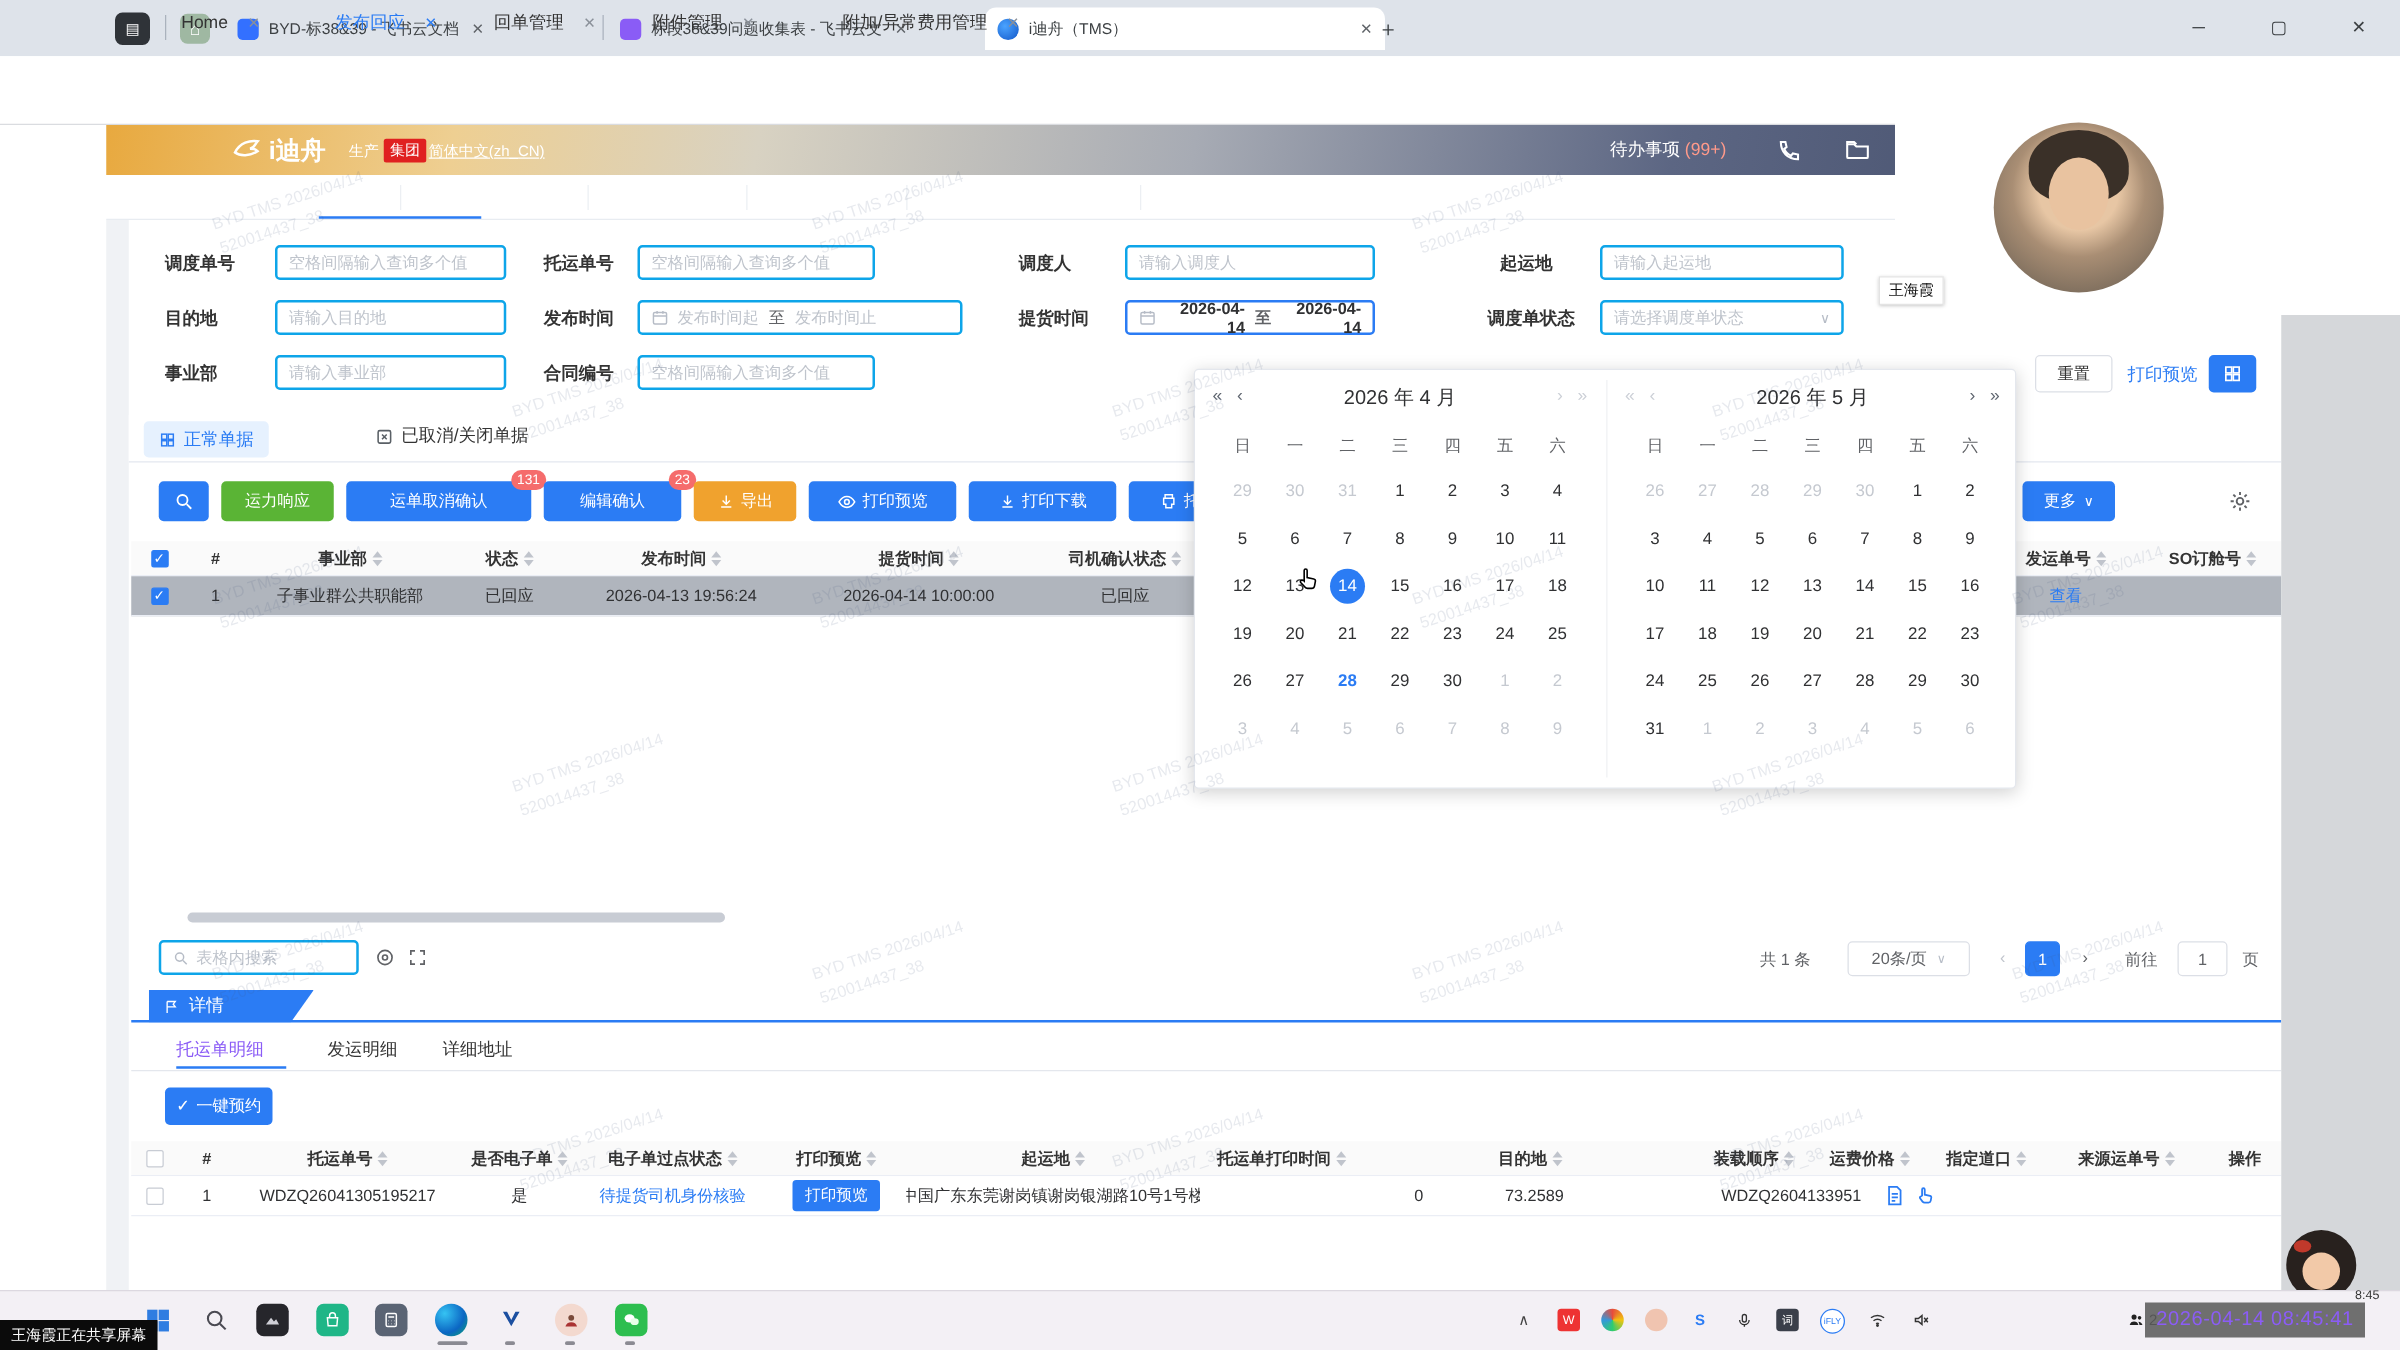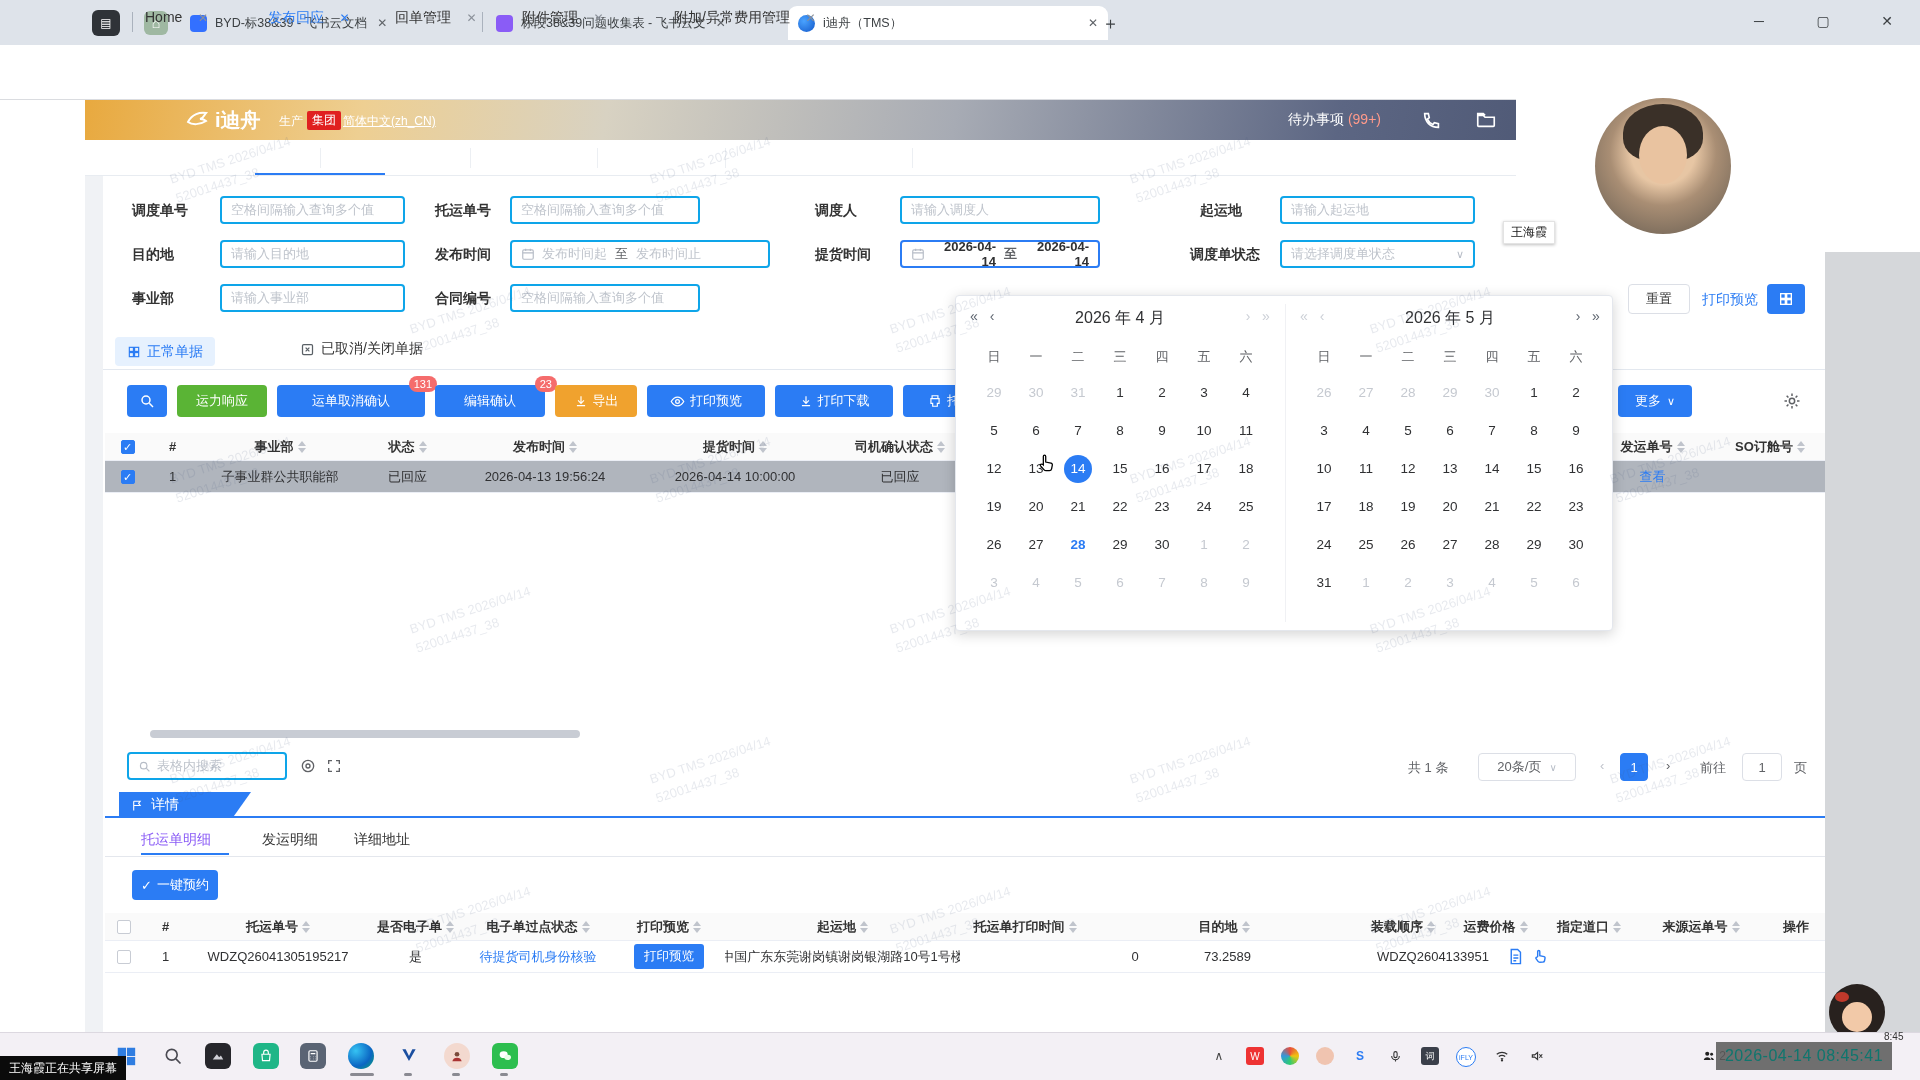--- a/index.html
+++ b/index.html
@@ -100,21 +100,21 @@
   
   .graystrip{position:absolute;left:1825px;top:252px;width:95px;height:780px;background:#d5d7da;z-index:55;}
   .campanel{position:absolute;left:1516px;top:80px;width:404px;height:172px;background:#fff;z-index:70;}
   .portrait{position:absolute;left:79px;top:18px;width:136px;height:136px;border-radius:50%;overflow:hidden;
             background:radial-gradient(circle at 50% 40%,#e7c6a4 0 30%,#a98e74 50%,#5f574d 100%);}
   .portrait .hair{position:absolute;left:28px;top:6px;width:80px;height:58px;border-radius:50% 50% 40% 40%;background:#3a3028;}
   .portrait .face{position:absolute;left:44px;top:28px;width:48px;height:58px;border-radius:50%;background:#e9c3a0;}
   .nametag{position:absolute;left:1503px;top:221px;background:#fff;border:1px solid #e3e3e3;box-shadow:0 1px 3px rgba(0,0,0,.25);
            font-size:12px;color:#111;padding:2px 7px;z-index:75;}
   .sharelabel{position:absolute;left:0;top:1056px;background:#0b0b0b;color:#fff;font-size:12px;padding:4px 9px;z-index:95;}
-  .tsoverlay{position:absolute;left:1716px;top:1042px;width:176px;height:28px;background:rgba(92,92,92,.88);color:#0f766e;
+  .tsoverlay{position:absolute;left:1716px;top:1042px;width:176px;height:28px;background:rgba(92,92,92,.88);color:#8b5cf6;
              font-size:16px;display:flex;align-items:center;justify-content:center;z-index:95;letter-spacing:.5px;}
   .cartoon{position:absolute;left:1829px;top:984px;width:56px;height:56px;border-radius:50%;background:#28211e;z-index:72;overflow:hidden;}
   .cartoon .cface{position:absolute;left:13px;top:18px;width:30px;height:30px;border-radius:50%;background:#f2c9a8;}
   .cartoon .cbow{position:absolute;left:6px;top:8px;width:14px;height:10px;border-radius:50%;background:#c0392b;}
   
   .taskbar{position:absolute;left:0;top:1032px;width:1920px;height:48px;background:#f3f0f5;border-top:1px solid #dcd8e0;box-sizing:border-box;z-index:90;}
   .tbic{position:absolute;top:1043px;width:26px;height:26px;border-radius:6px;display:flex;align-items:center;justify-content:center;z-index:91;}
   .trayic{position:absolute;top:1047px;width:18px;height:18px;display:flex;align-items:center;justify-content:center;z-index:91;font-size:12px;color:#444;}
   .ind{position:absolute;top:1073px;height:3px;border-radius:2px;background:#8a8a92;z-index:91;}
   

